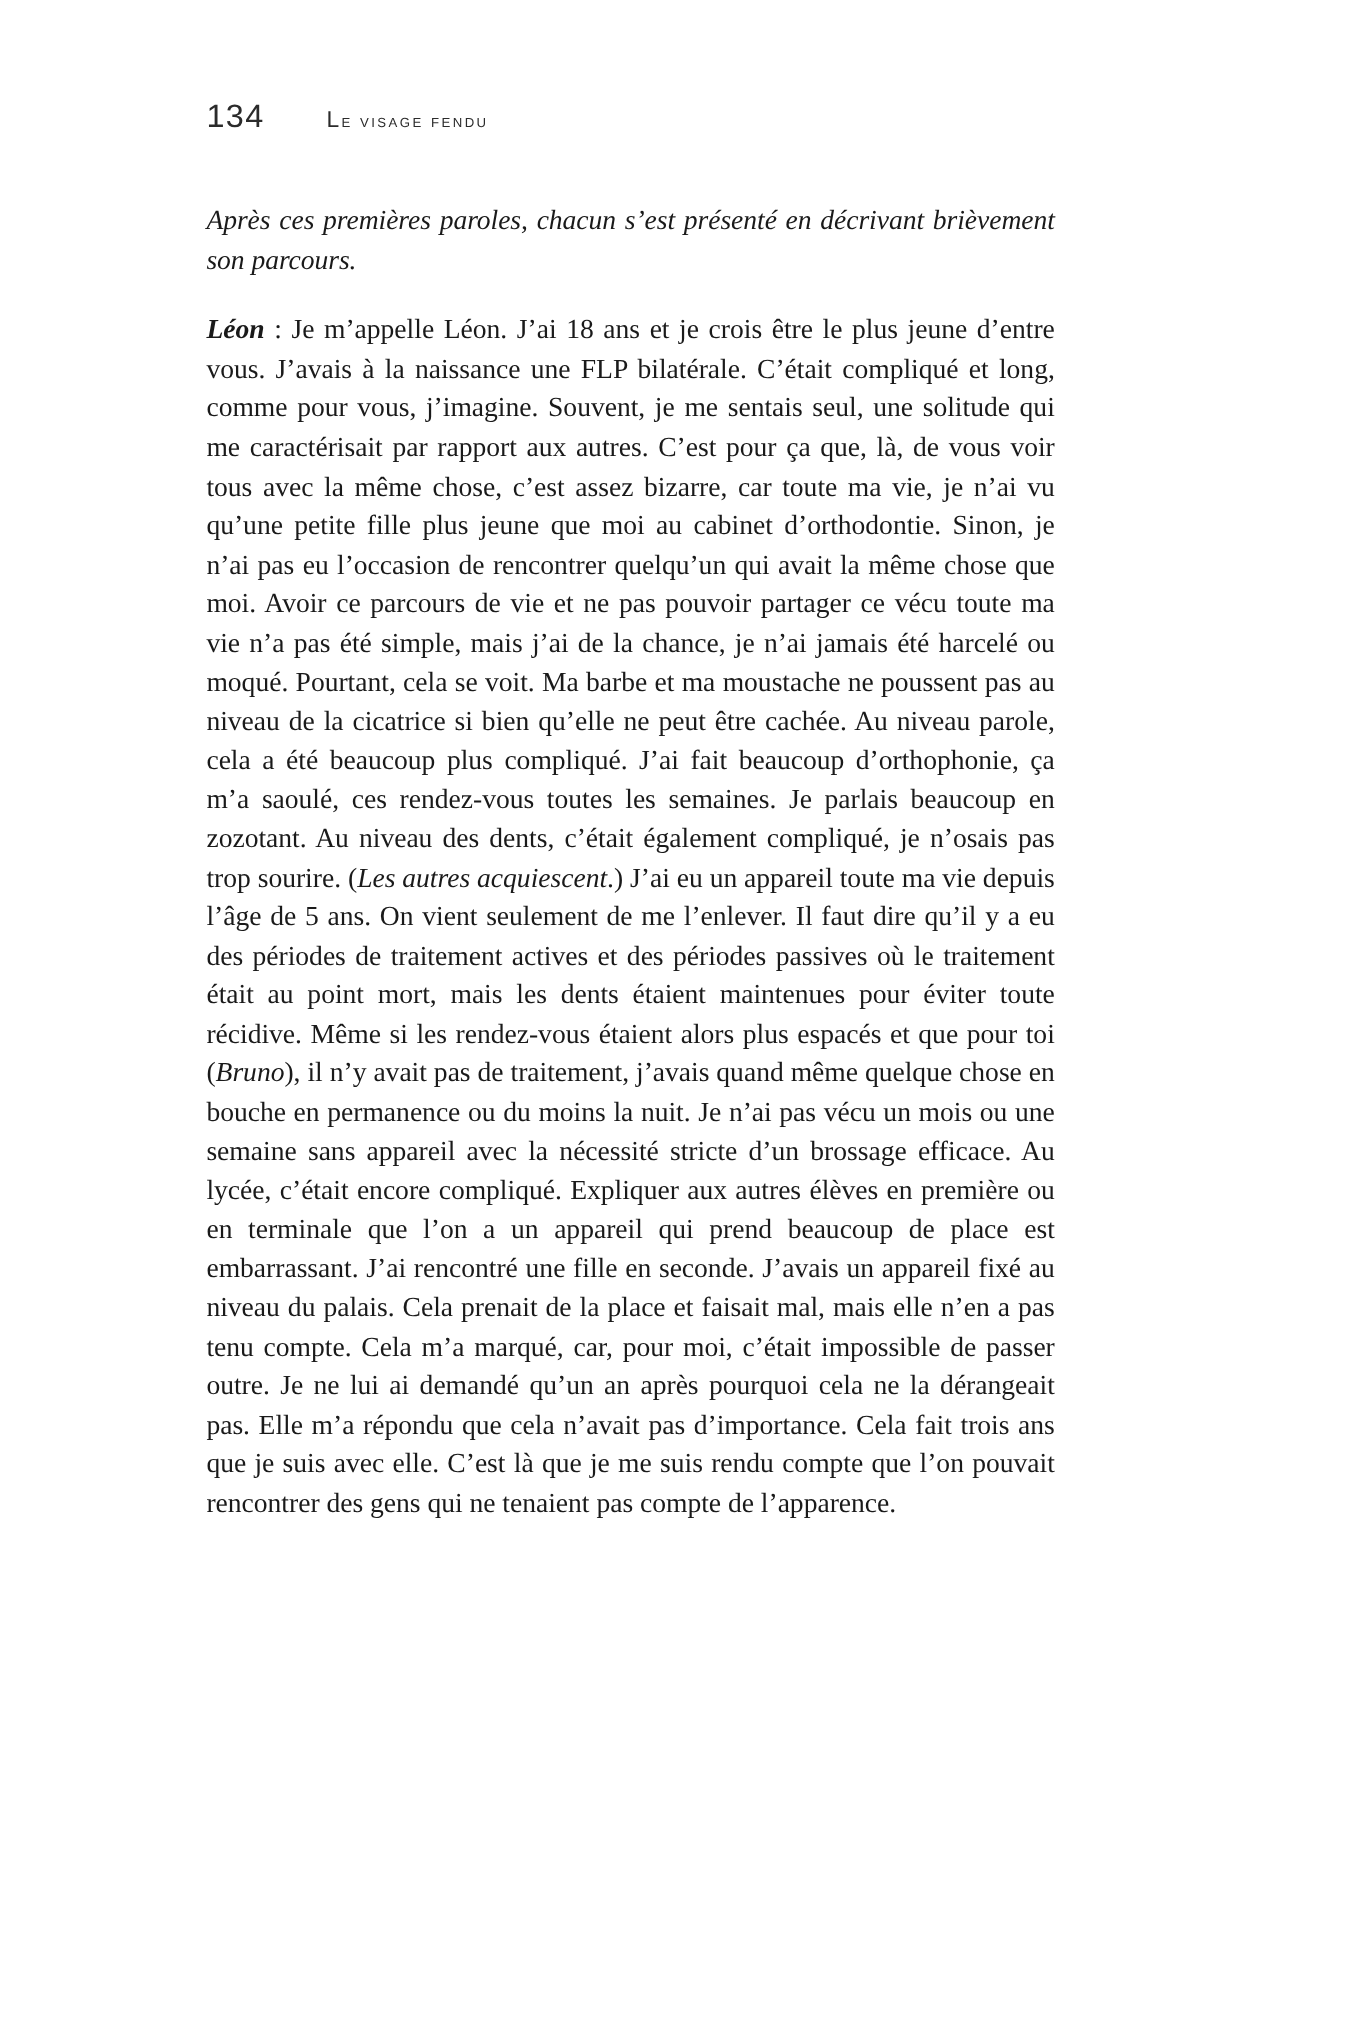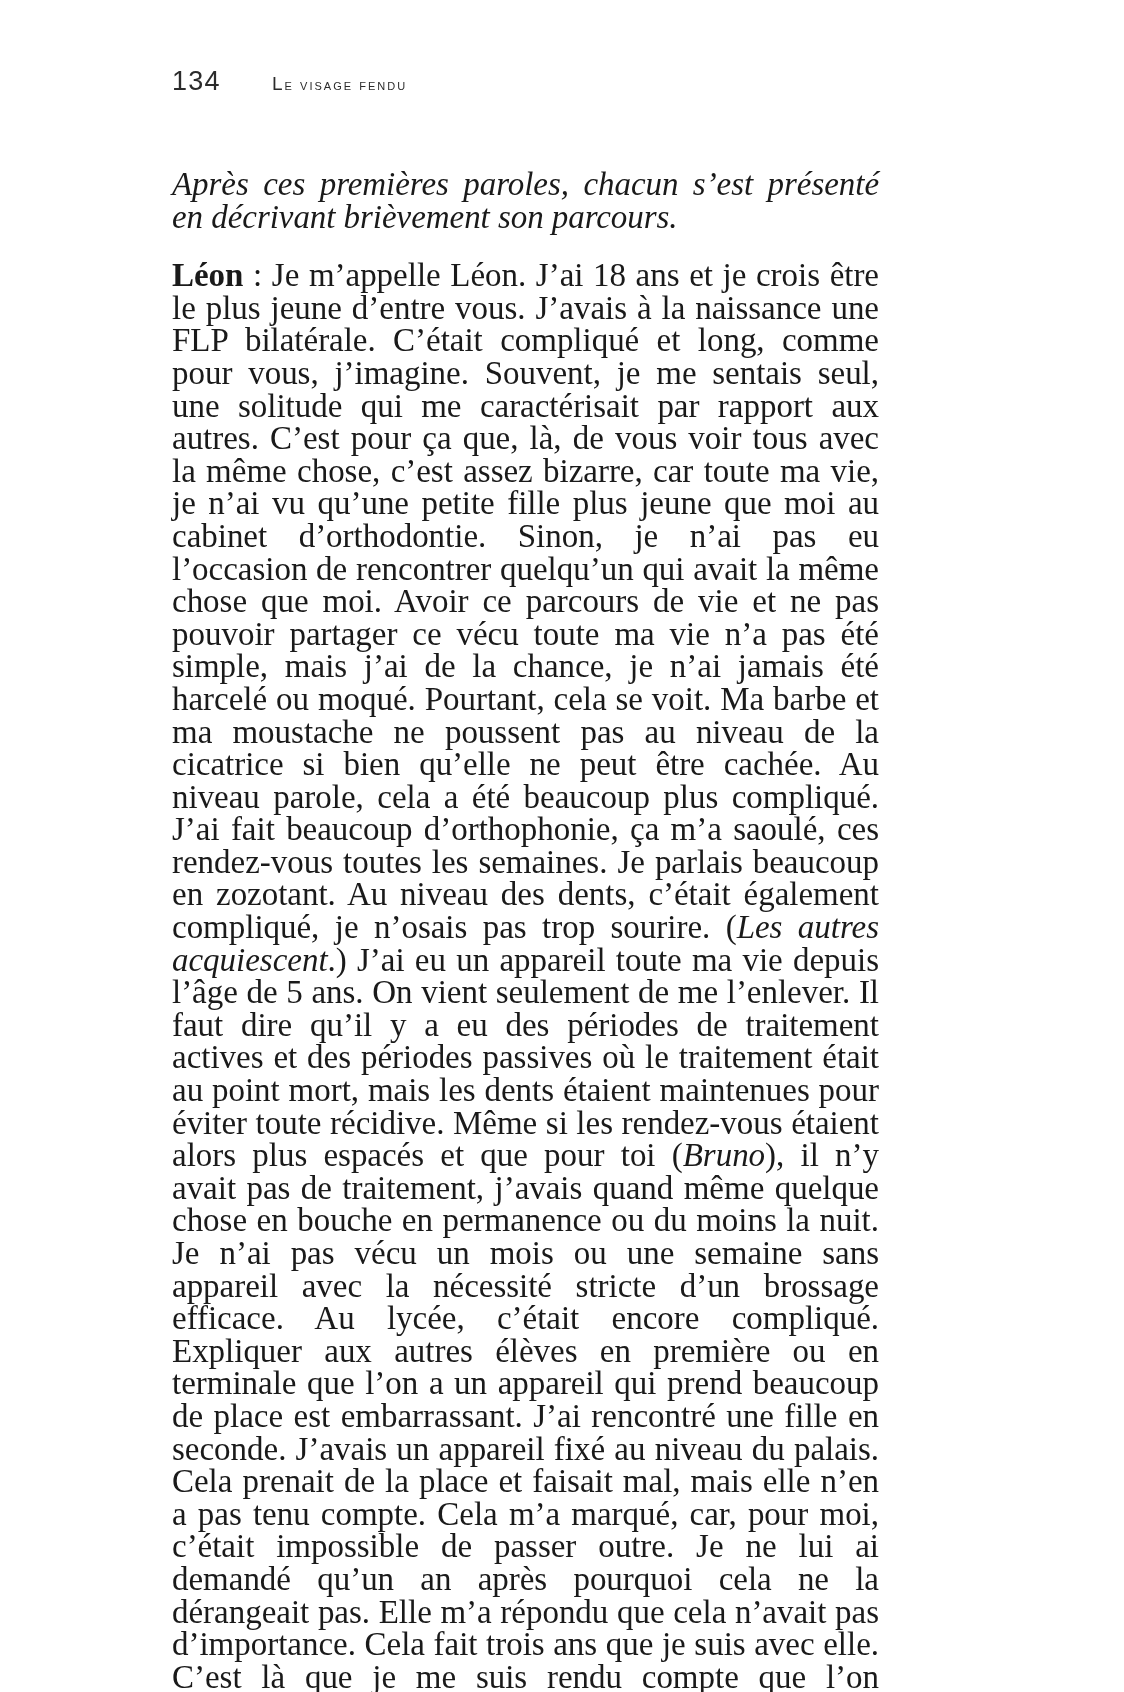--- a/index.html
+++ b/index.html
@@ -14,21 +14,21 @@
     background: #ffffff;
     overflow: hidden;
     font-family: "Liberation Serif", "DejaVu Serif", serif;
     color: #1a1a1a;
   }
 
   
   .running-head {
     position: absolute;
     left: 172px;
-    top: 68px;
+    top: 84px;
     width: 720px;
     height: 40px;
     display: flex;
     align-items: baseline;
     font-family: "Liberation Sans", "DejaVu Sans", sans-serif;
     font-weight: 300;
     color: #2b2b2b;
   }
   .folio {
     font-size: 27px;
@@ -52,34 +52,35 @@
   .textblock {
     position: absolute;
     left: 172px;
     top: 168px;
     width: 707px;
   }
   p {
     margin: 0;
     text-align: justify;
     text-justify: inter-word;
-    font-size: 33px;
+    font-size: 23px;
     line-height: 32.6px;
     hyphens: none;
   }
   p.intro {
     font-style: italic;
     margin-bottom: 26px;
     letter-spacing: -0.05px;
   }
   p.speech {
     letter-spacing: -0.02px;
   }
   .speaker {
     font-weight: bold;
+    font-style: italic;
   }
   .ital {
     font-style: italic;
   }
 </style>
 </head>
 <body>
 
 <div class="page">
 

